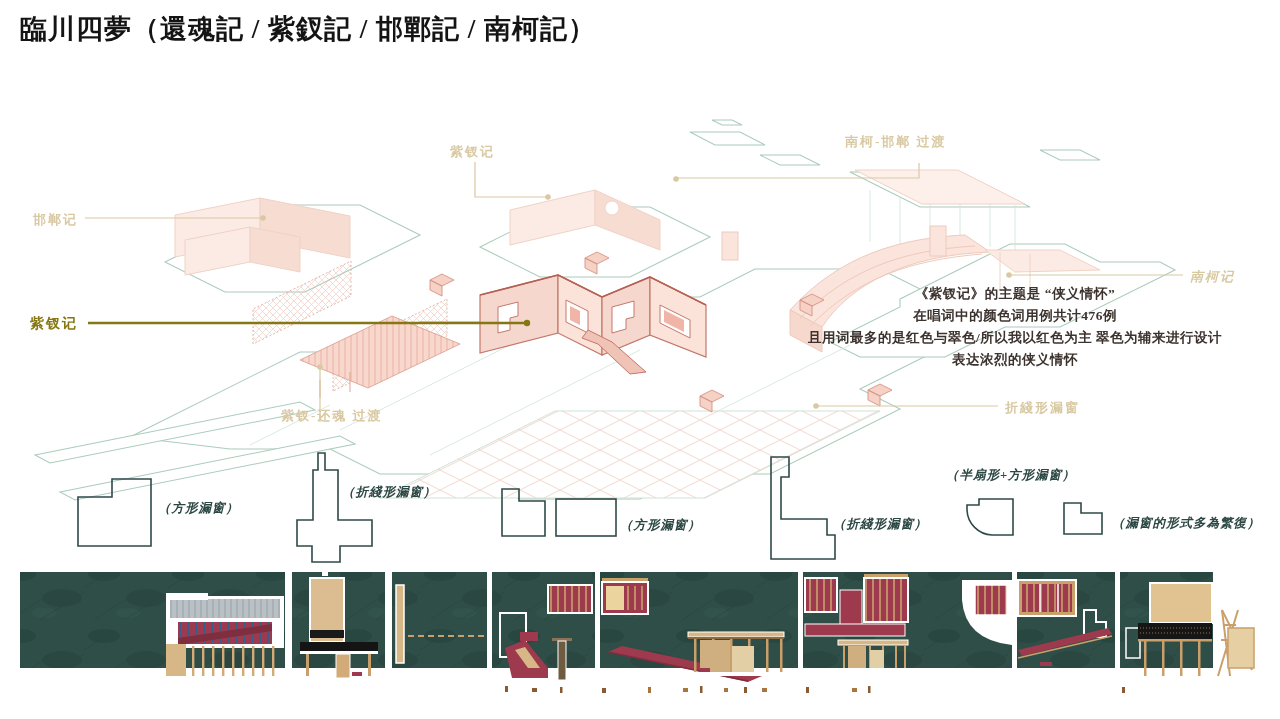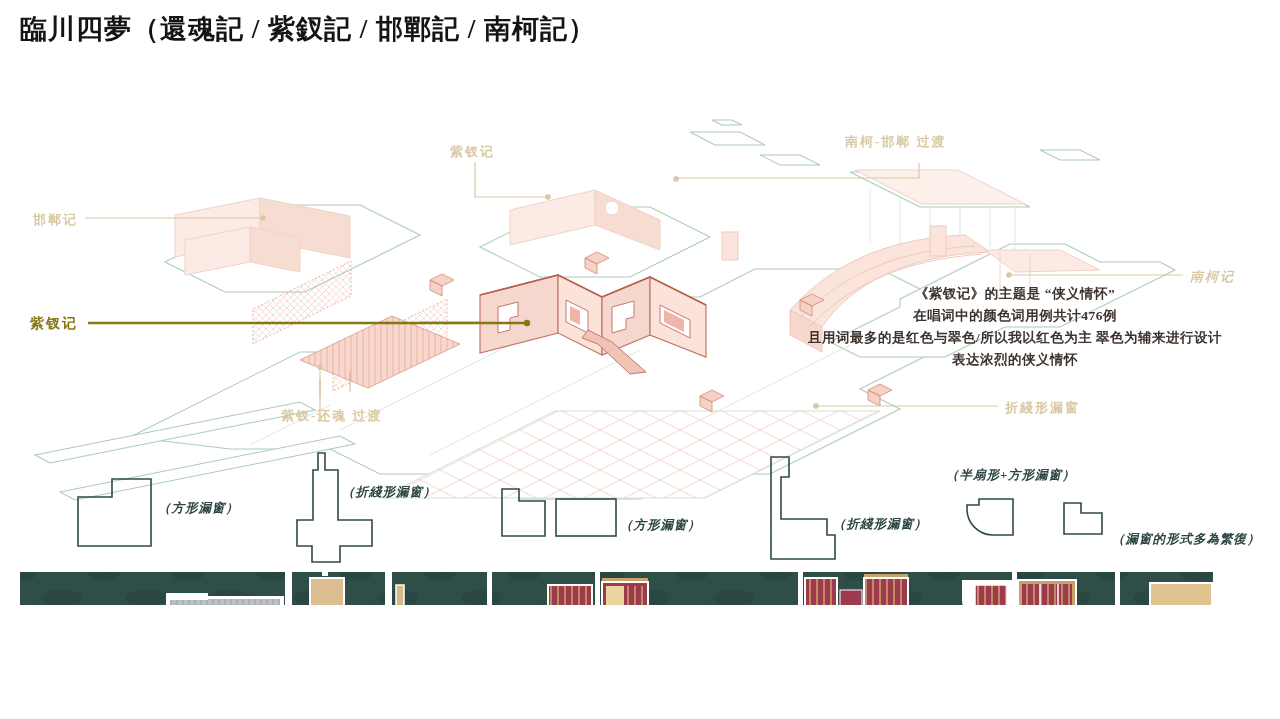--- a/index.html
+++ b/index.html
@@ -1,16 +1,16 @@
 <!DOCTYPE html>
 <html><head>
 <meta charset="utf-8">
 <style>
   html,body{margin:0;padding:0;background:#ffffff;}
-  #canvas{position:relative;width:1280px;height:605px;background:#ffffff;overflow:hidden;
+  #canvas{position:relative;width:1280px;height:719px;background:#ffffff;overflow:hidden;
           font-family:"Liberation Serif","DejaVu Serif",serif;}
   svg{position:absolute;left:0;top:0;}
   .abs{position:absolute;white-space:nowrap;}
   #page-title{left:20px;top:11px;font-size:27px;font-weight:bold;color:#141414;letter-spacing:1px;}
   .tag{font-size:13px;color:#d9c9a2;letter-spacing:2px;font-weight:bold;}
   .tag-strong{font-size:14px;color:#877713;letter-spacing:2px;font-weight:bold;}
   .win-label{font-size:12.5px;color:#2c4744;font-weight:600;letter-spacing:1px;font-style:italic;}
   #annotation{left:735px;top:283px;width:560px;text-align:center;font-size:13.5px;font-weight:600;
               color:#3c332e;line-height:22px;letter-spacing:.5px;}
   #annotation div{white-space:nowrap;}
@@ -335,14 +335,14 @@
     <div>在唱词中的颜色词用例共计476例</div>
     <div>且用词最多的是红色与翠色/所以我以红色为主 翠色为辅来进行设计</div>
     <div>表达浓烈的侠义情怀</div>
   </div>
 
   <div class="abs win-label" style="left:158px;top:500px;">（方形漏窗）</div>
   <div class="abs win-label" style="left:342px;top:484px;">（折綫形漏窗）</div>
   <div class="abs win-label" style="left:620px;top:517px;">（方形漏窗）</div>
   <div class="abs win-label" style="left:833px;top:516px;">（折綫形漏窗）</div>
   <div class="abs win-label" style="left:946px;top:467px;">（半扇形+方形漏窗）</div>
-  <div class="abs win-label" style="left:1112px;top:515px;margin-top:16px;">（漏窗的形式多為繁復）</div>
+  <div class="abs win-label" style="left:1112px;top:515px;">（漏窗的形式多為繁復）</div>
 </div>
 
 </body></html>

